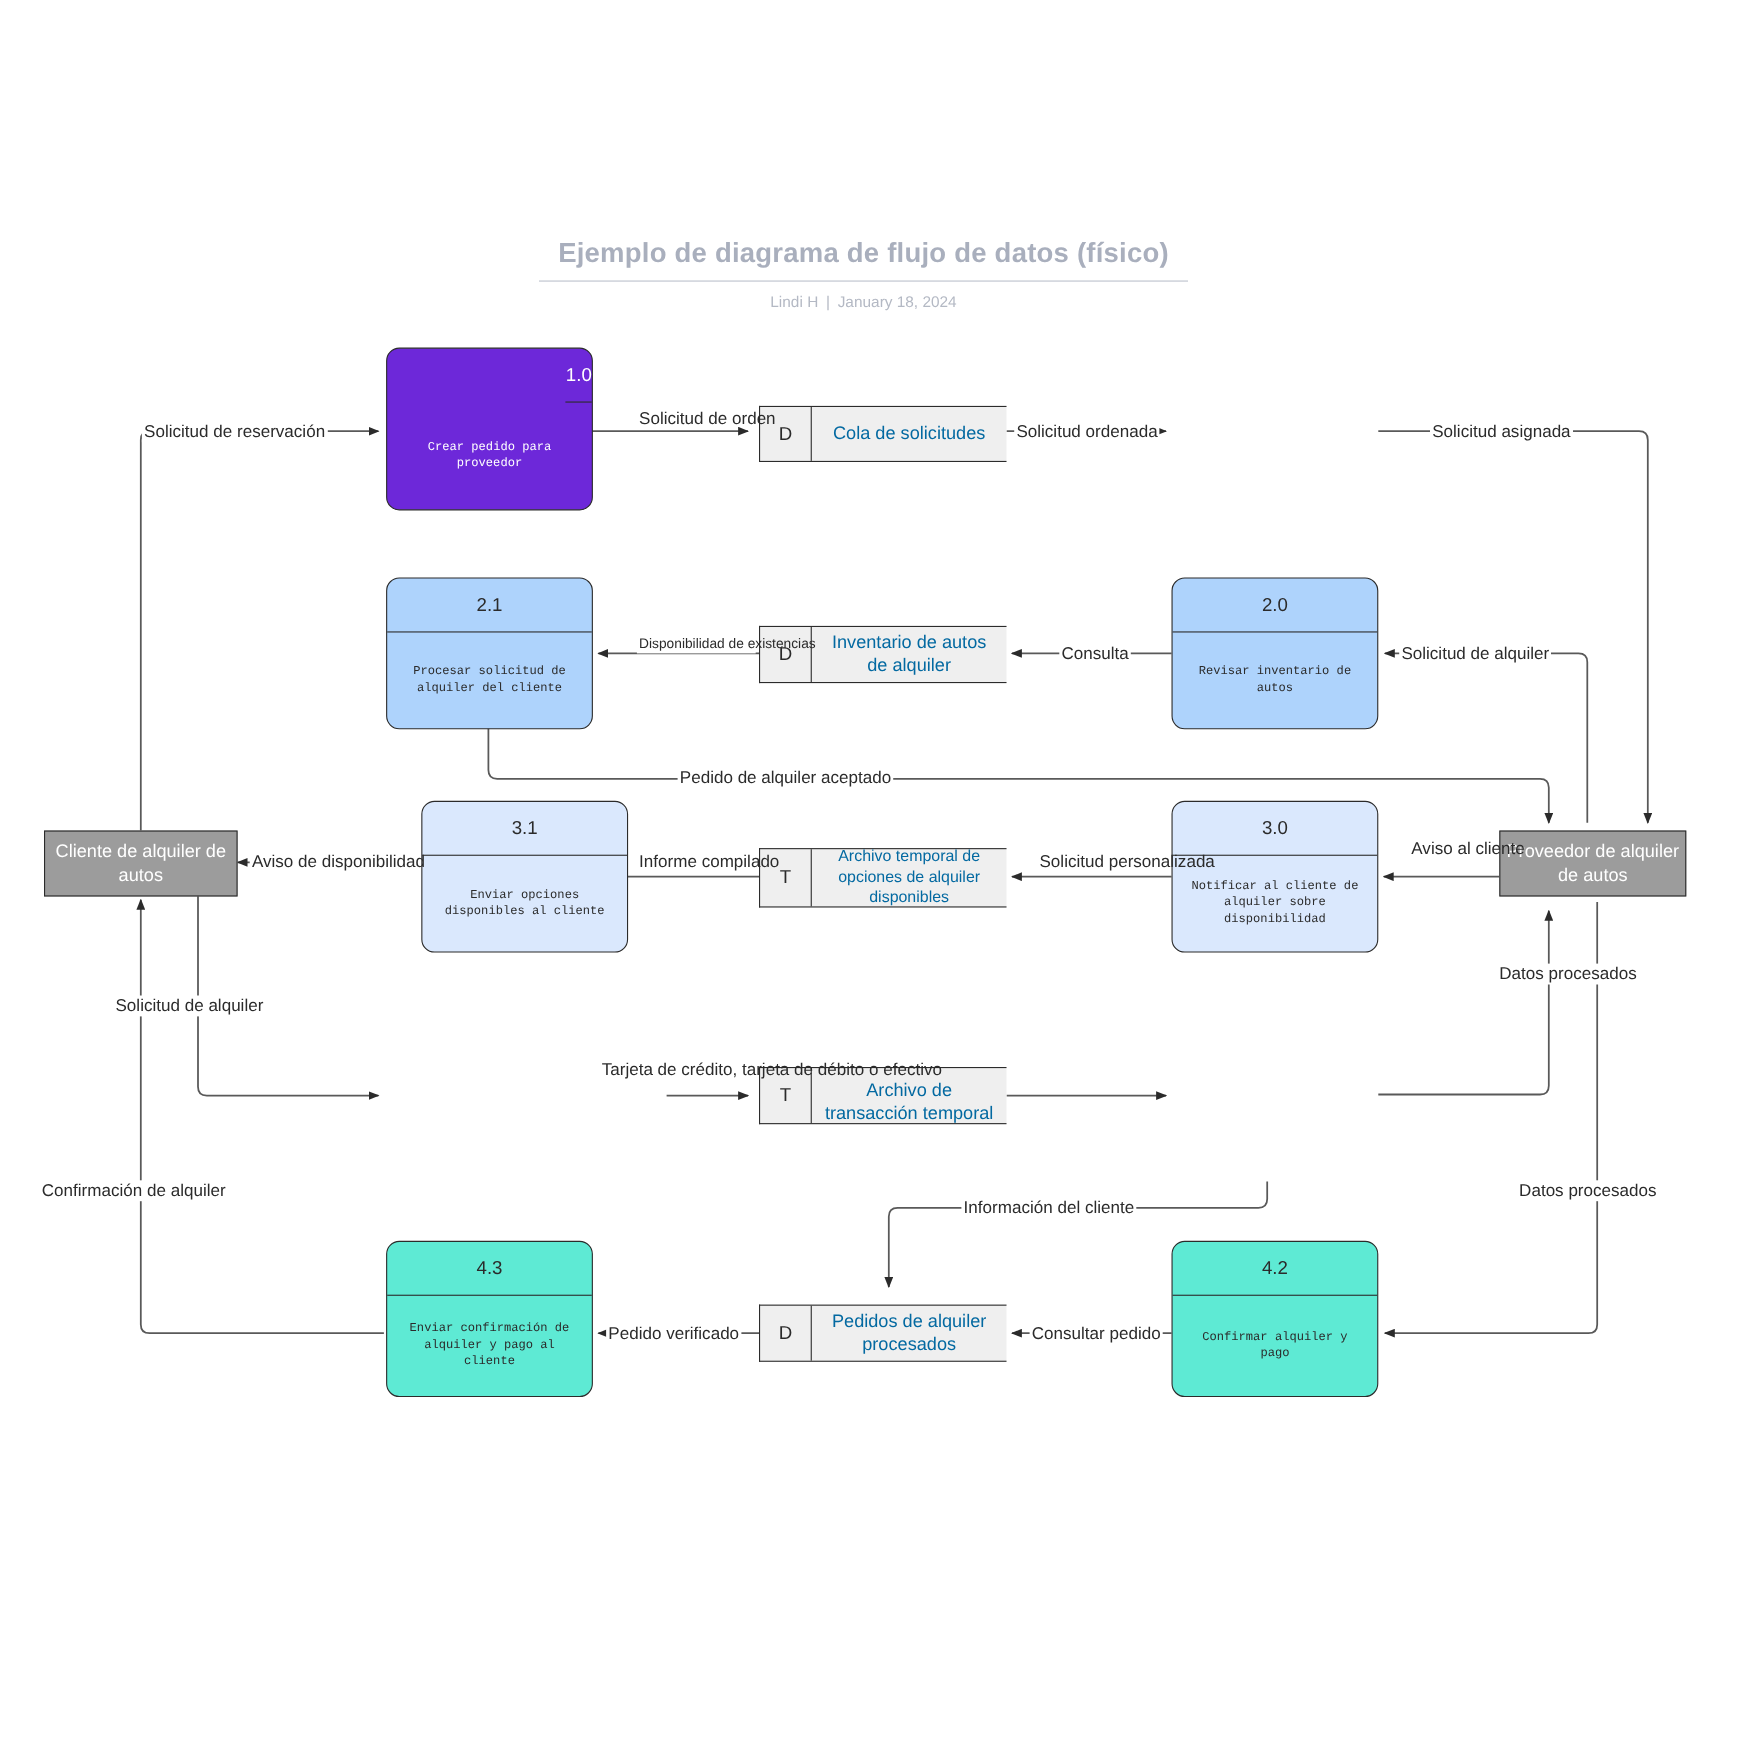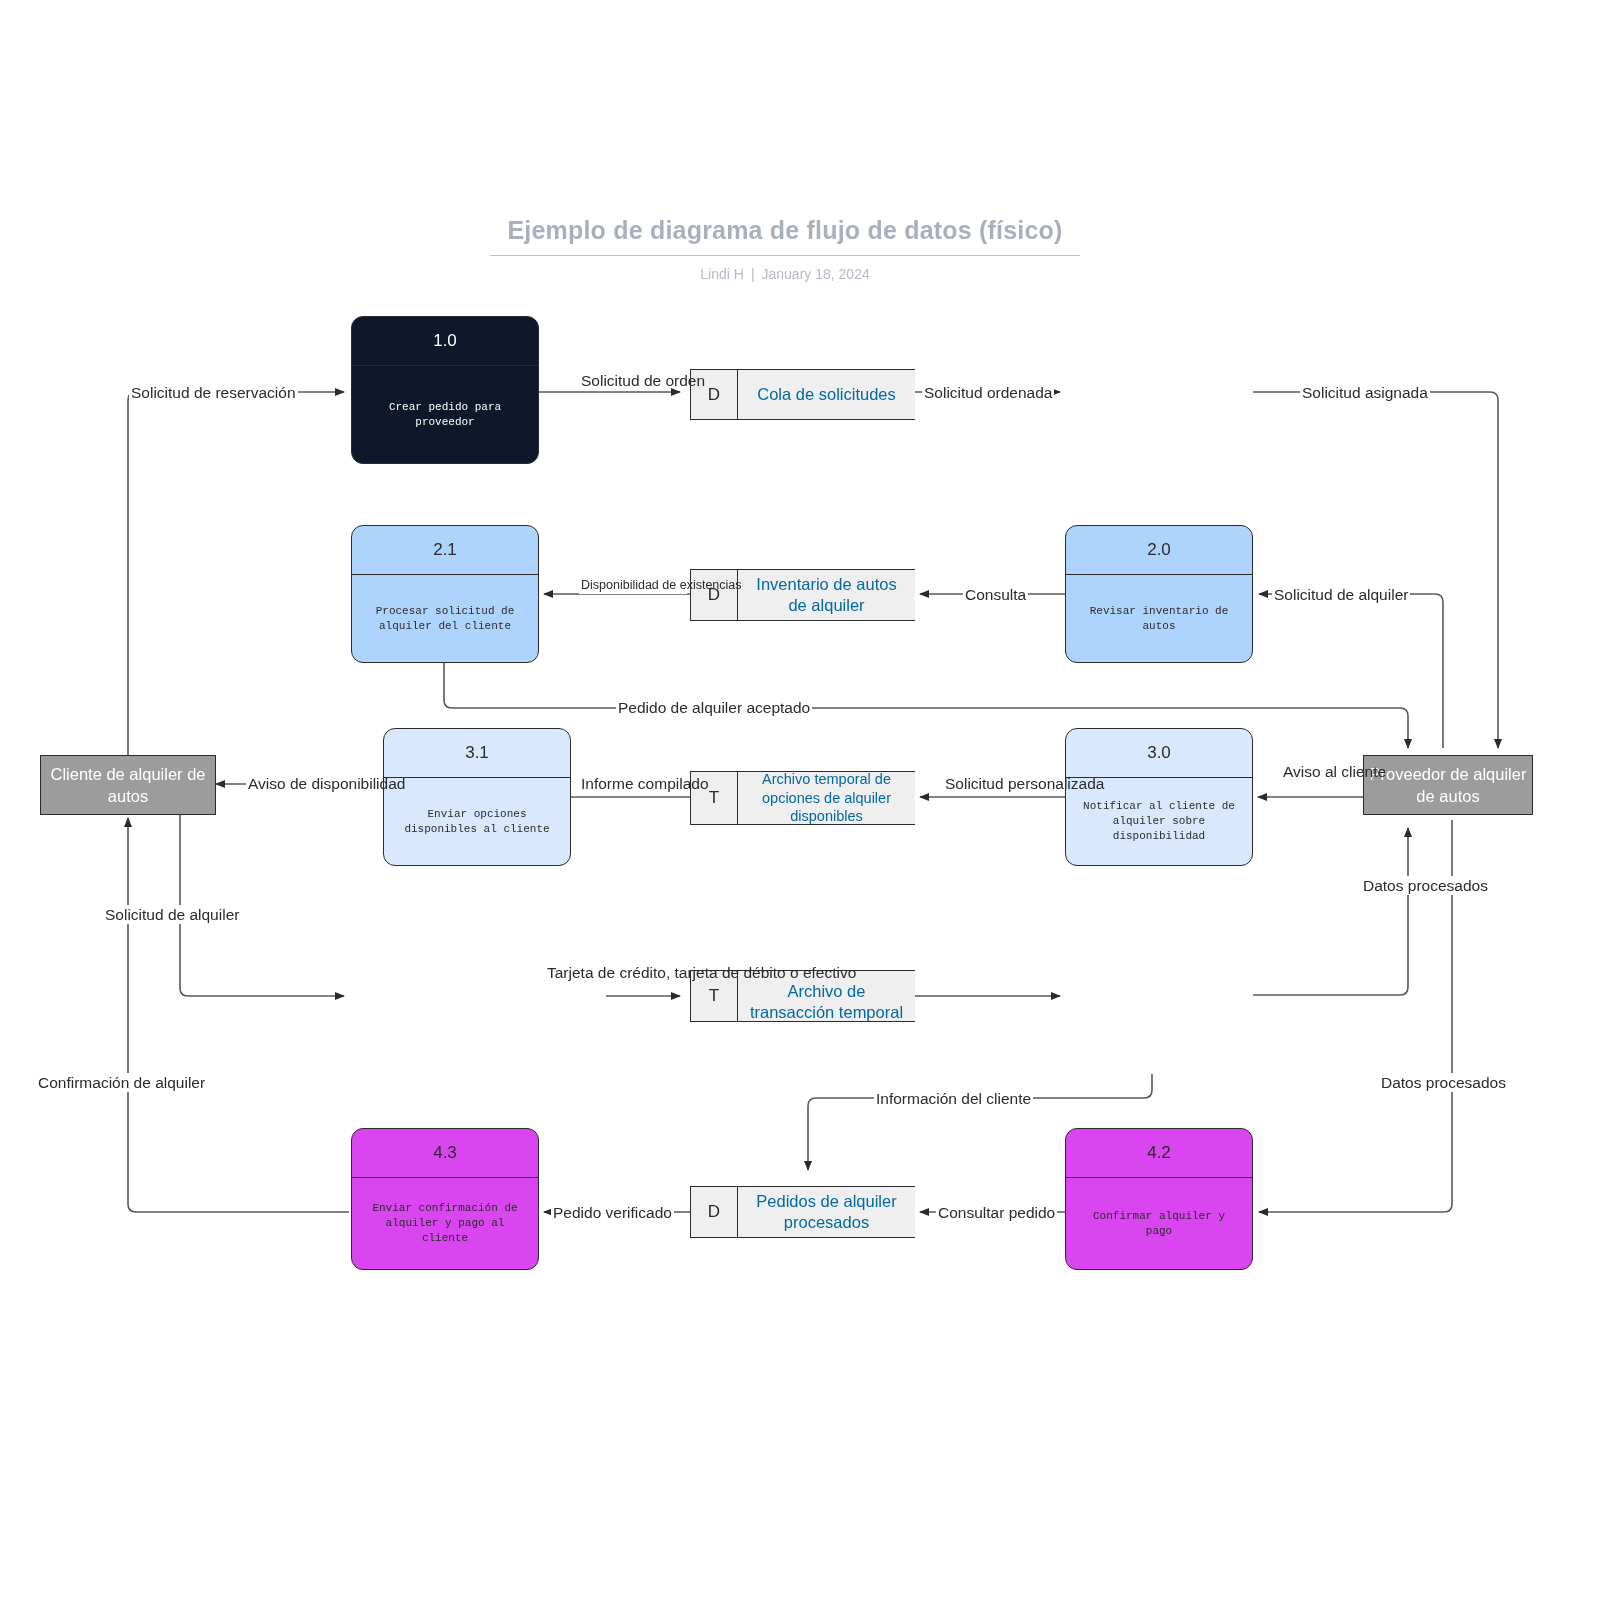--- a/index.html
+++ b/index.html
@@ -85,31 +85,31 @@
     justify-content: center;
     text-align: center;
     font-size: 11px;
     line-height: 1.35;
     padding: 0 16px;
     font-family: Liberation Mono, monospace;
   }
   .process .pname span { display: block; }
 
   
-  .blue-dark  { background: #0f172a; }
+  .blue-dark  { background: #6d28d9; align-items: flex-end; }
   .blue-dark .pid, .blue-dark .pname { color: #ffffff; }
   .blue-mid   { background: #AED3FC; }
   .blue-mid .pid, .blue-mid .pname { color: #2b2b2b; }
   .blue-light { background: #DAE8FD; }
   .blue-light .pid, .blue-light .pname { color: #2b2b2b; }
 
   
   .red-light { background: #FBC4C4; }
   .red-light .pid, .red-light .pname { color: #2b2b2b; }
-  .red-dark  { background: #d946ef; }
+  .red-dark  { background: #5eead4; }
   .red-dark .pid, .red-dark .pname { color: #2b2b2b; }
 
   
   .overflow .pname {
     overflow: visible;
     align-items: flex-start;
     padding-top: 8px;
   }
 
   
@@ -323,21 +323,21 @@
   <div class="elabel" style="left:579px; top:371px; width:78px;"><span>Solicitud de orden</span></div>
   <div class="elabel" style="left:922px; top:383px;">Solicitud ordenada</div>
   <div class="elabel" style="left:1300px; top:383px;">Solicitud asignada</div>
 
   <div class="elabel small" style="left:579px; top:578px; width:104px;"><span>Disponibilidad de existencias</span></div>
   <div class="elabel" style="left:963px; top:585px;">Consulta</div>
   <div class="elabel" style="left:1272px; top:585px;">Solicitud de alquiler</div>
 
   <div class="elabel" style="left:616px; top:698px;">Pedido de alquiler aceptado</div>
 
-  <div class="elabel" style="left:227px; top:774px; width:118px;margin-left:19px;"><span>Aviso de disponibilidad</span></div>
+  <div class="elabel" style="left:227px; top:774px; width:118px;"><span>Aviso de disponibilidad</span></div>
   <div class="elabel" style="left:579px; top:774px; width:98px;"><span>Informe compilado</span></div>
   <div class="elabel" style="left:943px; top:774px; width:112px;"><span>Solicitud personalizada</span></div>
   <div class="elabel lal" style="left:1281px; top:762px; width:76px;text-align:center;"><span>Aviso al cliente</span></div>
 
   <div class="elabel lal" style="left:1361px; top:876px; width:96px;"><span>Datos procesados</span></div>
   <div class="elabel" style="left:103px; top:905px;">Solicitud de alquiler</div>
 
   <div class="elabel lal" style="left:545px; top:963px; width:130px;"><span>Tarjeta de crédito, tarjeta de débito o efectivo</span></div>
 
   <div class="elabel" style="left:1379px; top:1073px;">Datos procesados</div>

